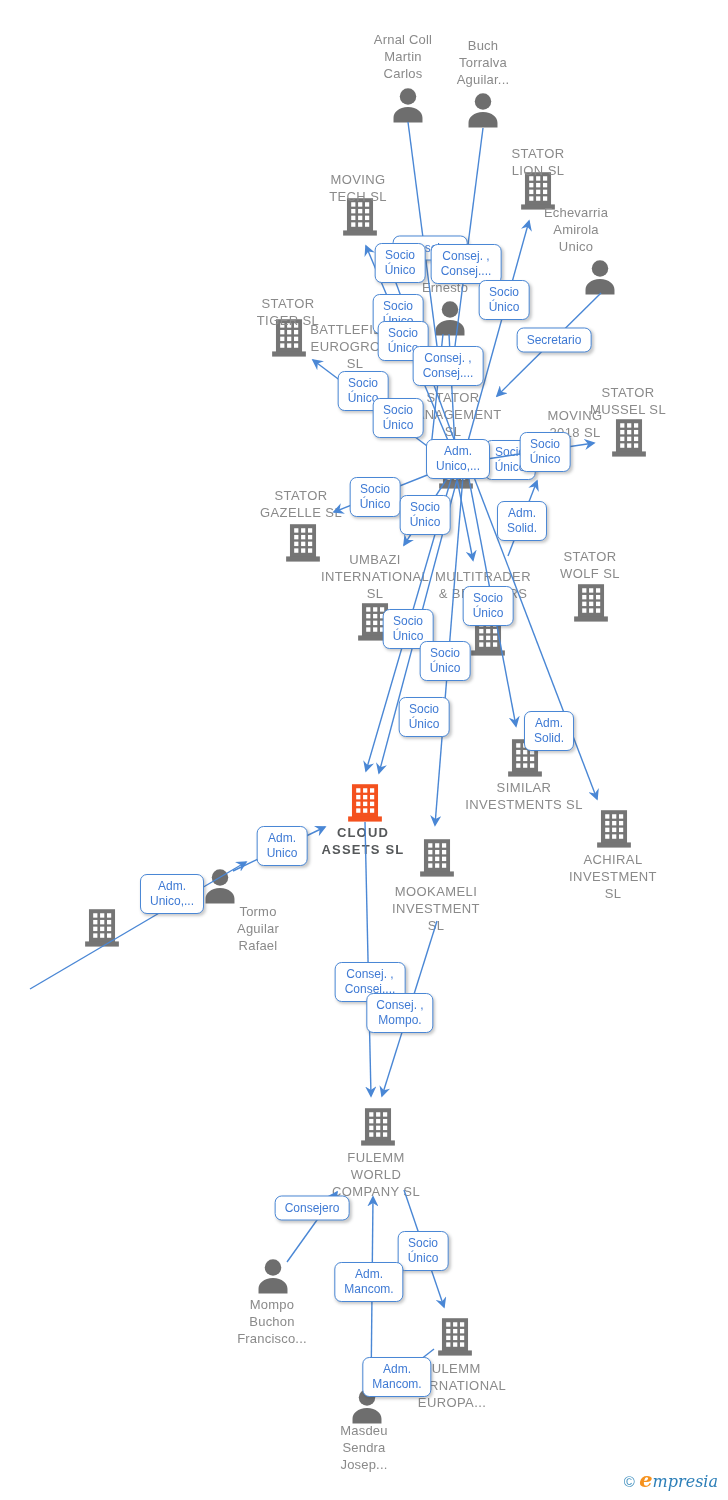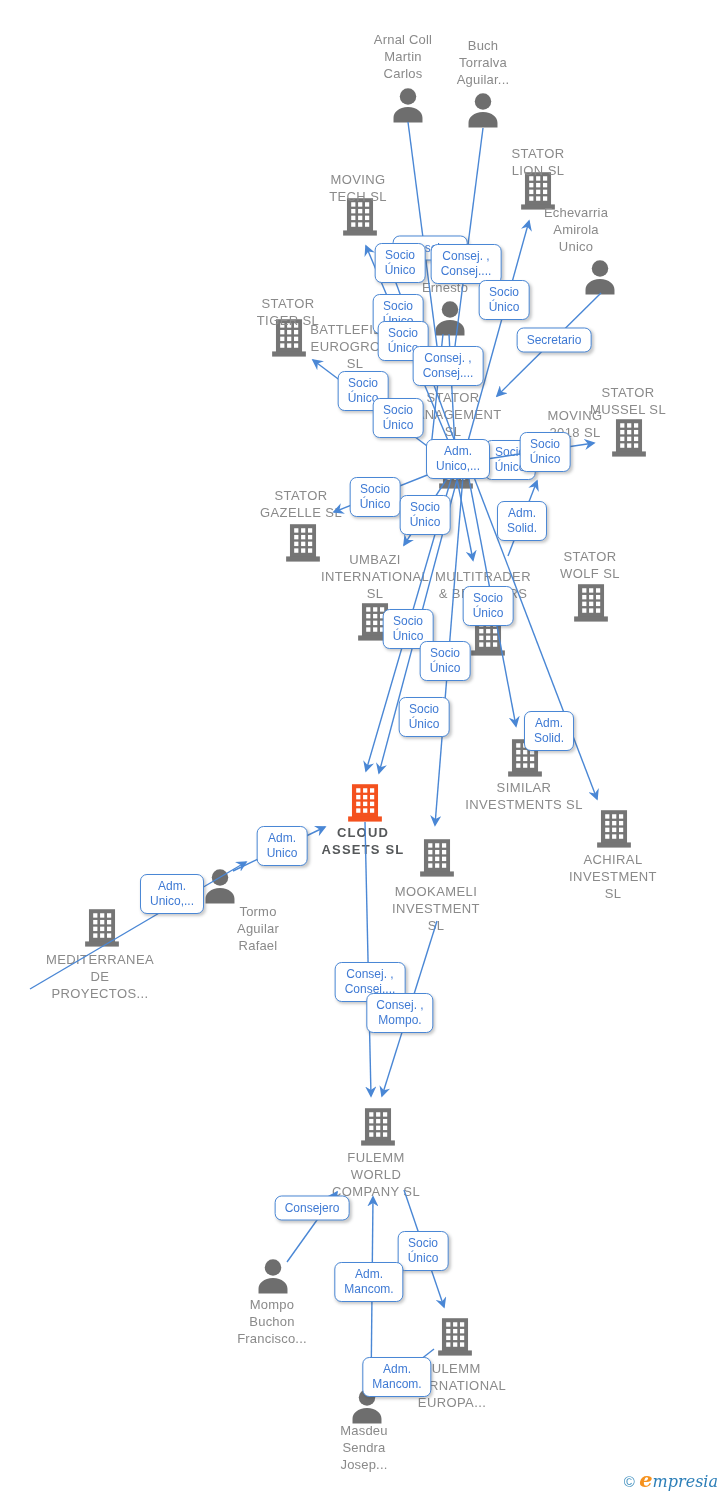--- a/index.html
+++ b/index.html
@@ -452,25 +452,20 @@
         <rect x="11" y="7.8" width="2.2" height="2.3" fill="#fff"></rect>
         <rect x="14.6" y="7.8" width="2.2" height="2.3" fill="#fff"></rect>
         <rect x="7.4" y="11.3" width="2.2" height="2.3" fill="#fff"></rect>
         <rect x="11" y="11.3" width="2.2" height="2.3" fill="#fff"></rect>
         <rect x="14.6" y="11.3" width="2.2" height="2.3" fill="#fff"></rect>
         <rect x="7.4" y="14.8" width="2.2" height="2.3" fill="#fff"></rect>
         <rect x="11" y="14.8" width="2.2" height="2.3" fill="#fff"></rect>
         <rect x="14.6" y="14.8" width="2.2" height="2.3" fill="#fff"></rect>
       </svg>
     </div>
-    <div class="node-label company-label" style="left: 100px; top: 951px;">
-      <div>MEDITERRANEA</div>
-      <div>DE</div>
-      <div>PROYECTOS...</div>
-    </div>
     <div class="node-icon" style="left: 355px; top: 1104px;">
       <svg viewBox="0 0 24 24" width="46" height="46">
     <rect x="5.2" y="2.2" width="13.6" height="17.4" fill="#757575"></rect>
     <rect x="3.2" y="19" width="17.6" height="2.7" fill="#757575"></rect>
         <rect x="7.4" y="4.3" width="2.2" height="2.3" fill="#fff"></rect>
         <rect x="11" y="4.3" width="2.2" height="2.3" fill="#fff"></rect>
         <rect x="14.6" y="4.3" width="2.2" height="2.3" fill="#fff"></rect>
         <rect x="7.4" y="7.8" width="2.2" height="2.3" fill="#fff"></rect>
         <rect x="11" y="7.8" width="2.2" height="2.3" fill="#fff"></rect>
         <rect x="14.6" y="7.8" width="2.2" height="2.3" fill="#fff"></rect>

